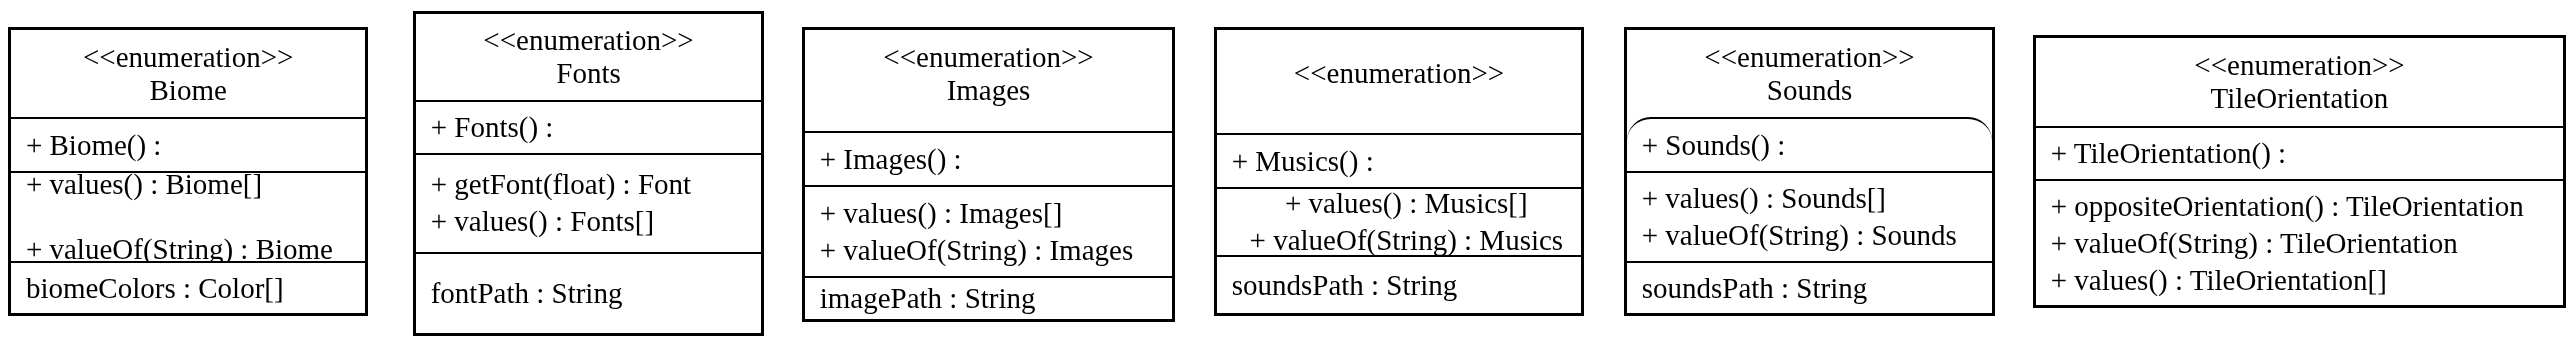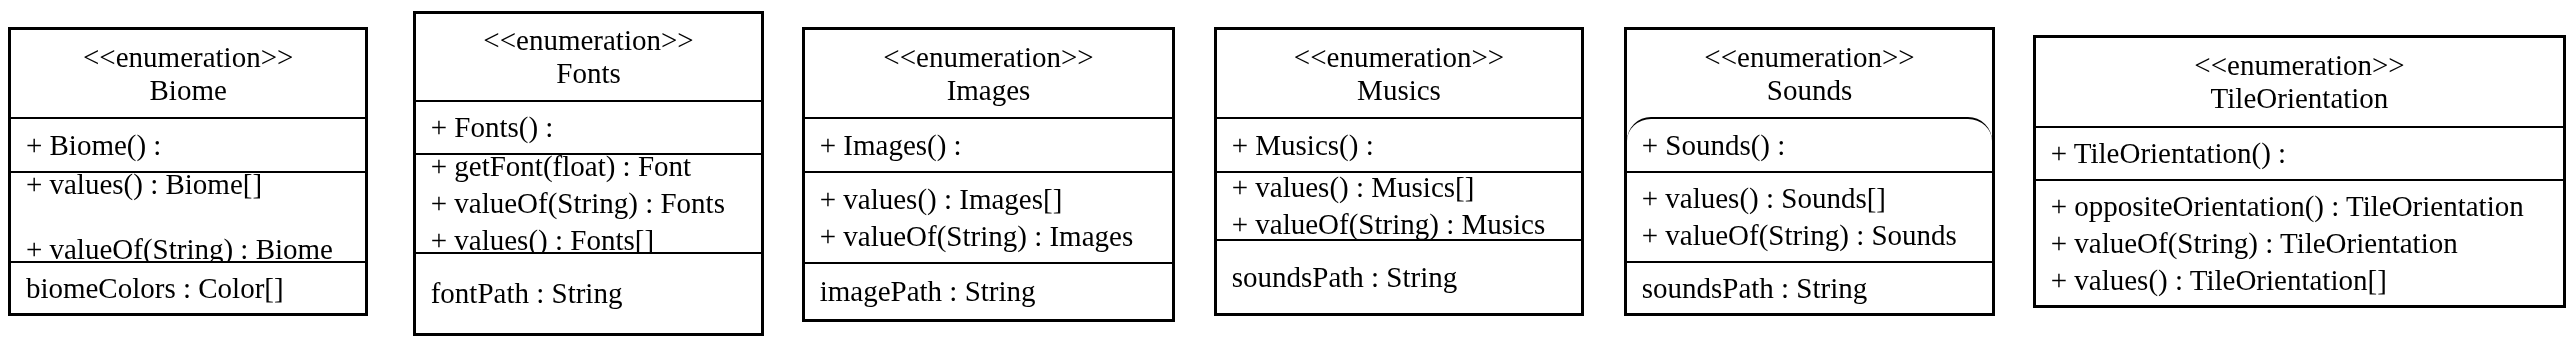--- a/index.html
+++ b/index.html
@@ -49,27 +49,27 @@
   .b0 .cmp-ctor    { height: 54px;  }
   .b0 .cmp-methods { height: 90px; gap: 28px; }
 
   .b1 { left: 413px;  top: 10.6px; width: 351px; height: 325px; }
   .b1 .cmp-header  { height: 86px; }
   .b1 .cmp-ctor    { height: 53px;  }
   .b1 .cmp-methods { height: 99px; }
 
   .b2 { left: 802px;  top: 27px; width: 373px; height: 295px; }
   .b2 .cmp-header  { height: 87px; }
-  .b2 .cmp-ctor    { height: 54px;  }
+  .b2 .cmp-ctor    { height: 54px; margin-top: 14px;  }
   .b2 .cmp-methods { height: 91px; }
 
   .b3 { left: 1214px; top: 27px; width: 370px; height: 289px; }
   .b3 .cmp-header  { height: 87px; }
-  .b3 .cmp-ctor    { height: 54px;  }
-  .b3 .cmp-methods { height: 68px; }
+  .b3 .cmp-ctor    { height: 54px; margin-top: 16px;  }
+  .b3 .cmp-methods { height: 68px; align-items: center; }
 
   .b4 { left: 1624px; top: 27px; width: 371px; height: 289px; }
   .b4 .cmp-header  { height: 87px; }
   .b4 .cmp-ctor    { height: 54px; border-radius: 24px;  }
   .b4 .cmp-methods { height: 90px; }
 
   .b5 { left: 2033px; top: 35px; width: 533px; height: 273px; }
   .b5 .cmp-header  { height: 88px; }
   .b5 .cmp-ctor    { height: 53px; justify-content: center;  }
   .b5 .cmp-methods { flex: 1 1 auto; }
@@ -97,21 +97,20 @@
 <div class="uml-class b1">
   <div class="cmp cmp-header">
     <div>&lt;&lt;enumeration&gt;&gt;</div>
     <div>Fonts</div>
   </div>
   <div class="cmp cmp-ctor">
     <div>+ Fonts() :</div>
   </div>
   <div class="cmp cmp-methods">
     <div>+ getFont(float) : Font</div>
-    <div>+ valueOf(String) : Fonts</div>
     <div>+ values() : Fonts[]</div>
   </div>
   <div class="cmp cmp-attrs">
     <div>fontPath : String</div>
   </div>
 </div>
 
 <div class="uml-class b2">
   <div class="cmp cmp-header">
     <div>&lt;&lt;enumeration&gt;&gt;</div>
@@ -125,21 +124,20 @@
     <div>+ valueOf(String) : Images</div>
   </div>
   <div class="cmp cmp-attrs">
     <div>imagePath : String</div>
   </div>
 </div>
 
 <div class="uml-class b3">
   <div class="cmp cmp-header">
     <div>&lt;&lt;enumeration&gt;&gt;</div>
-    <div>Musics</div>
   </div>
   <div class="cmp cmp-ctor">
     <div>+ Musics() :</div>
   </div>
   <div class="cmp cmp-methods">
     <div>+ values() : Musics[]</div>
     <div>+ valueOf(String) : Musics</div>
   </div>
   <div class="cmp cmp-attrs">
     <div>soundsPath : String</div>

